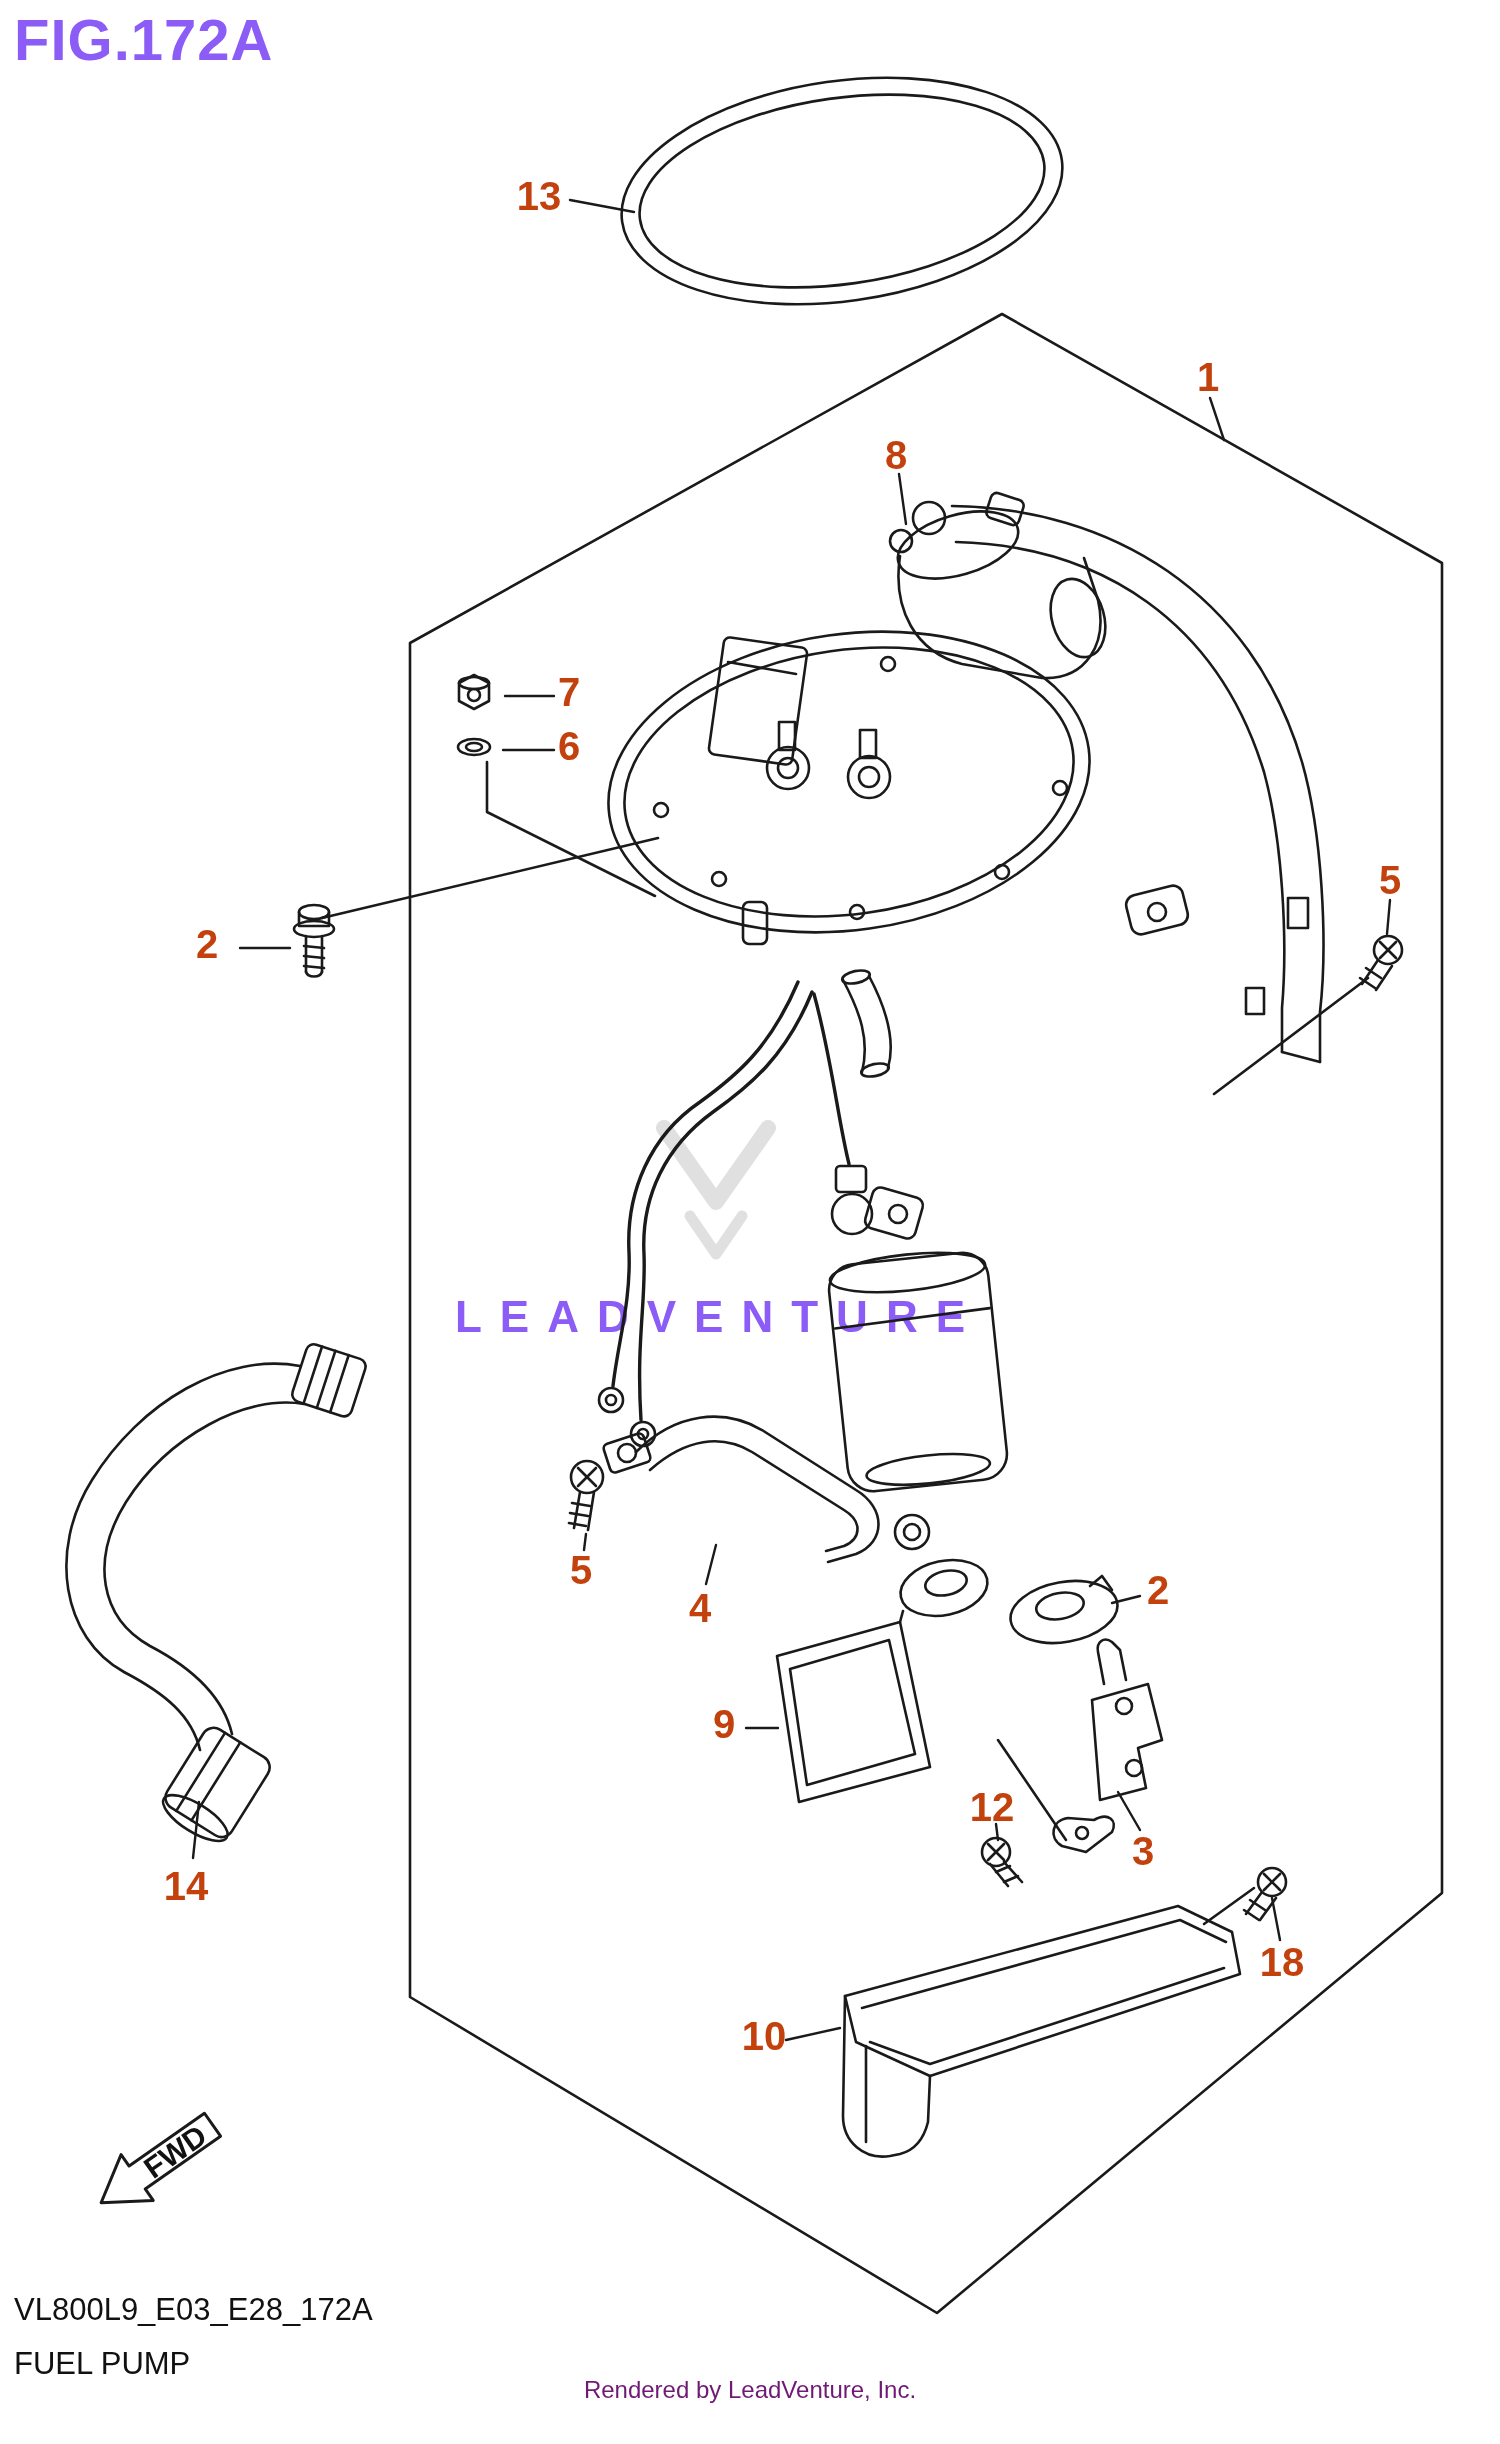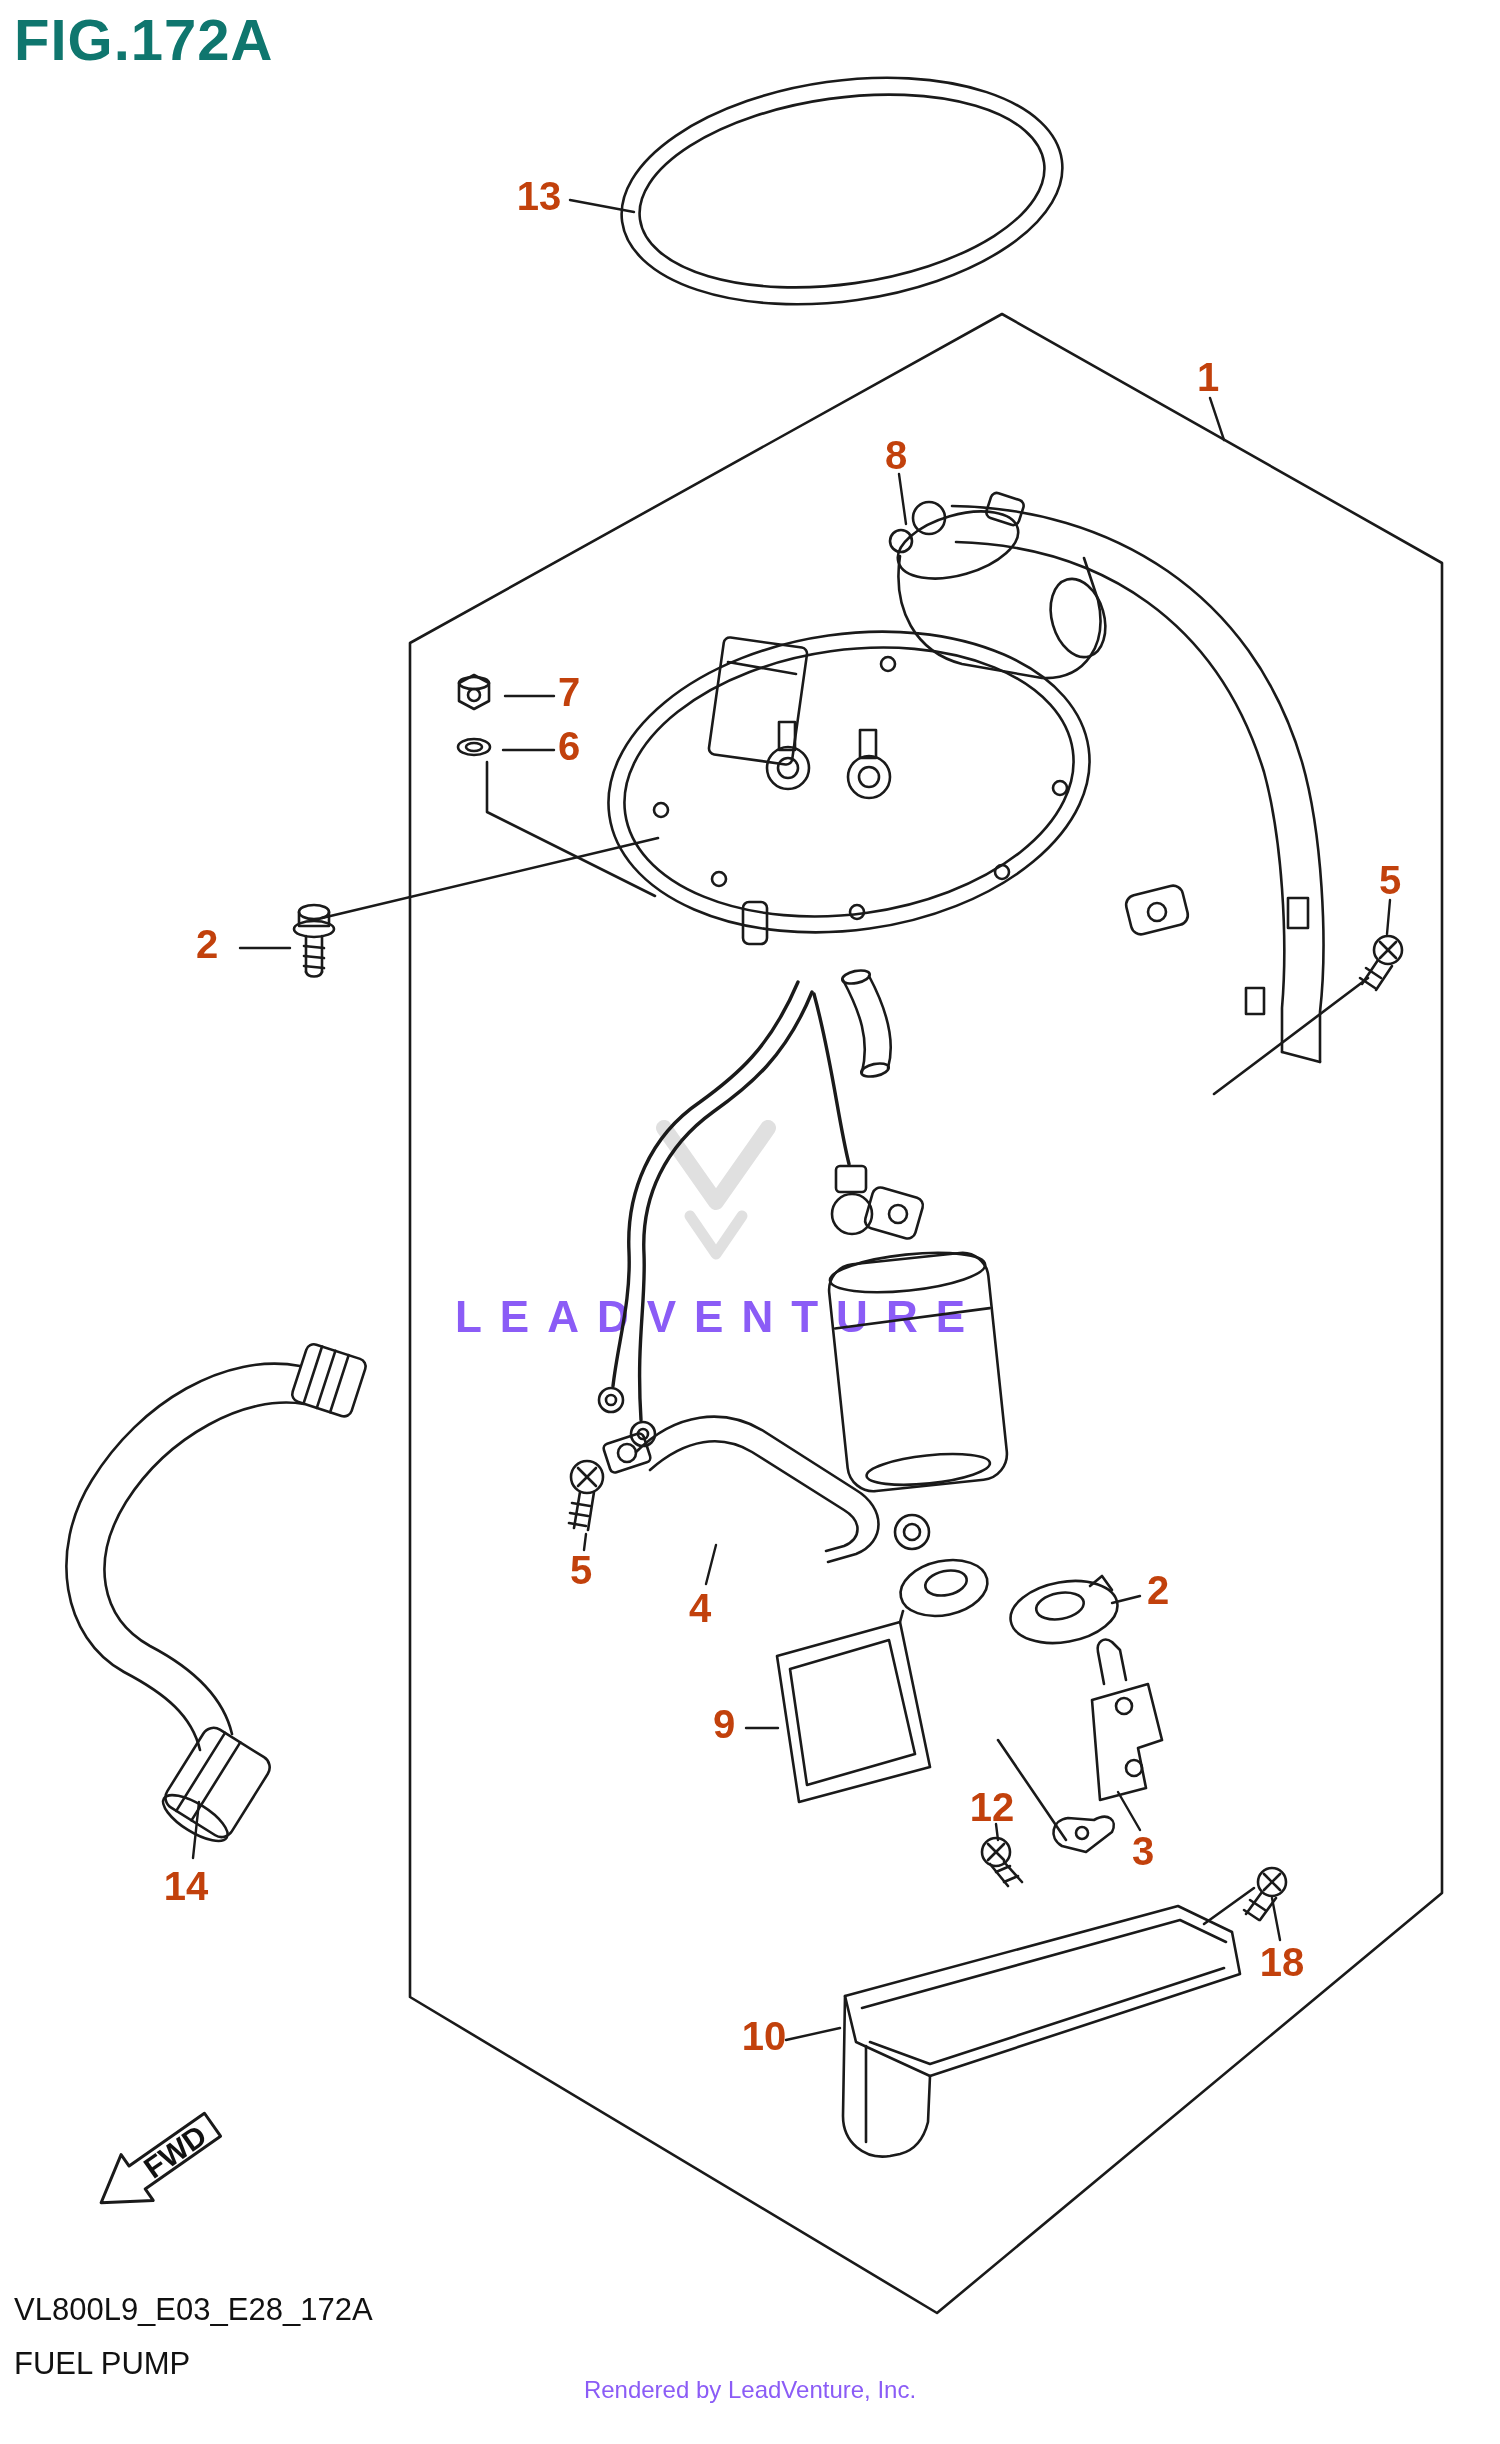--- a/index.html
+++ b/index.html
@@ -2,27 +2,27 @@
 <html><head>
 <meta charset="utf-8">
 <style>
   html,body { margin:0; padding:0; background:#ffffff; }
   .page {
     position:relative; width:1500px; height:2444px; background:#ffffff;
     font-family:"Liberation Sans", sans-serif; overflow:hidden; color:#111;
   }
   .title {
     position:absolute; left:14px; top:6px; font-size:58px; font-weight:bold;
-    letter-spacing:1px; color:#0f766e;
+    letter-spacing:1px; color:#8b5cf6;
   }
   .code { position:absolute; left:14px; top:2292px; font-size:31px; font-weight:normal; }
   .name { position:absolute; left:14px; top:2346px; font-size:31px; font-weight:normal; }
   .credit {
     position:absolute; left:50%; transform:translateX(-50%); top:2376px;
-    font-size:24px; font-weight:normal; color:#8b5cf6;
+    font-size:24px; font-weight:normal; color:#701a75;
   }
   .watermark-text {
     position:absolute; left:719px; top:1317px; transform:translate(-50%,-50%);
     font-size:44px; font-weight:bold; letter-spacing:18px; color:#8b5cf6;
     white-space:nowrap; pointer-events:none;
   }
   .art { position:absolute; left:0; top:0; }
   .art * { fill:none; stroke:#1a1a1a; stroke-width:2.6; stroke-linecap:round; stroke-linejoin:round; }
   .art .wm polyline { stroke:#e0e0e0; }
   .art .wm .wm-big { stroke-width:16; }

